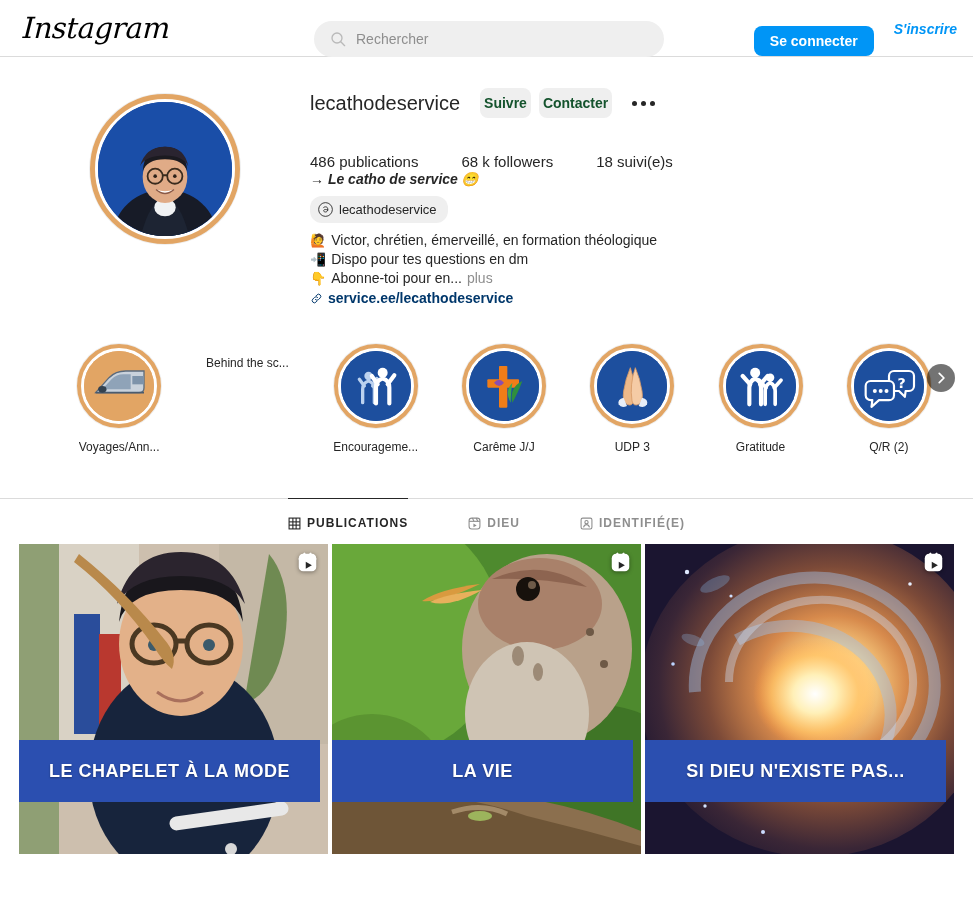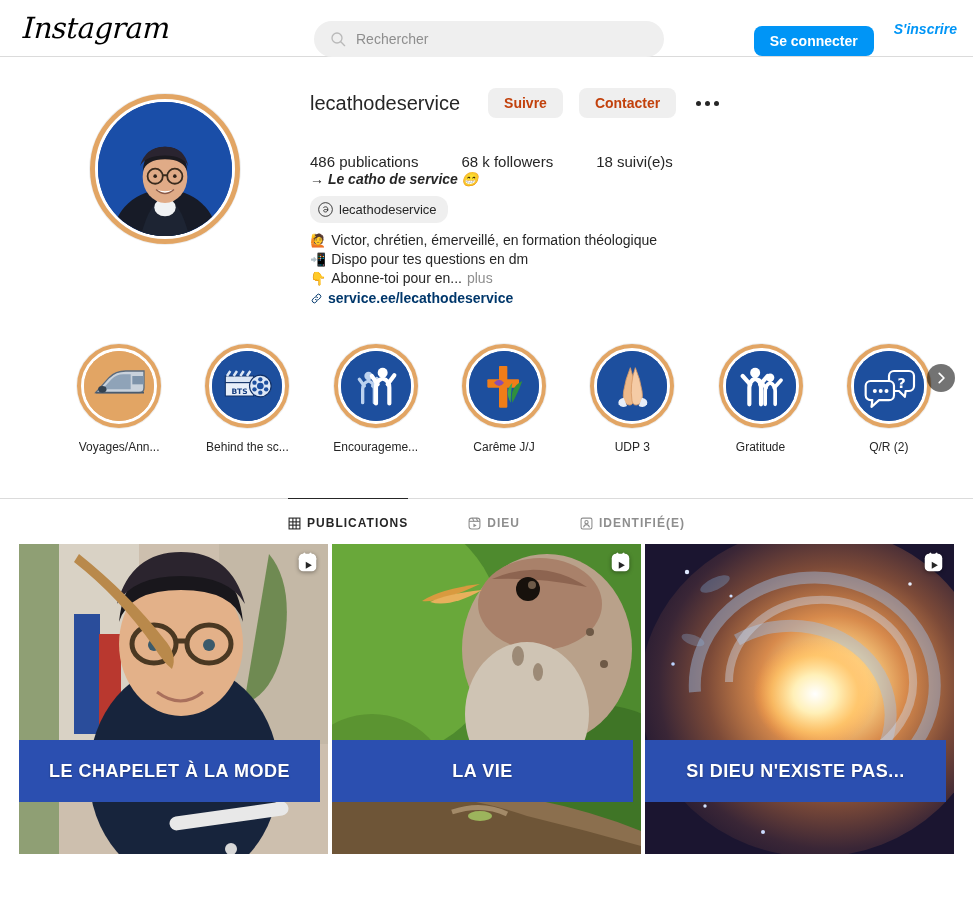--- a/index.html
+++ b/index.html
@@ -94,25 +94,24 @@
     width: 100%; height: 100%; border-radius: 50%;
     overflow: hidden; position: relative;
     background: #1a4ea8;
   }
   .avatar svg { display: block; width: 100%; height: 100%; }
 
   .info-col { flex: 1; padding-top: 0; }
   .name-row { display: flex; align-items: center; gap: 8px; height: 32px; }
   .username { font-size: 20px; font-weight: 400; color: #262626; margin-right: 12px; }
   .btn-gray {
-    background: #efefef; color: #c2410c; border: none;
+    background: #efefef; color: #14532d; border: none;
     font-size: 14px; font-weight: bold; border-radius: 8px;
-    padding: 7px 16px; cursor: pointer;
+    padding: 7px 4px; cursor: pointer;
     font-family: "Liberation Sans", sans-serif;
-    margin-left: 8px;
   }
   .dots-btn {
     background: transparent; border: none; cursor: pointer;
     display: flex; align-items: center; gap: 4px; padding: 6px 8px; margin-left: 4px;
   }
   .dots-btn span { width: 5px; height: 5px; border-radius: 50%; background: #262626; display: block; }
 
   .stats { display: flex; gap: 0; margin-top: 34px; font-size: 15px; color: #262626; }
   .stat { margin-right: 43px; }
   .stat b { font-weight: normal; }
@@ -349,39 +348,20 @@
           <rect x="58" y="30" width="14" height="10" fill="#7d93aa"></rect>
           <path d="M14 50 h58" stroke="#4a5b6e" stroke-width="2"></path>
           <ellipse cx="22" cy="46" rx="5" ry="4" fill="#33414f"></ellipse>
         </svg>
       </div>
     </div>
     <div class="hl-label">Voyages/Ann...</div>
   </div>
 
   <div class="hl">
-    <div class="hl-ring">
-      <div class="hl-cover">
-        <svg viewBox="0 0 84 84">
-          <rect width="84" height="84" fill="#1d4f9e"></rect>
-          <rect x="16" y="30" width="34" height="8" fill="#dbe6f5" stroke="#0f2f66" stroke-width="1.2"></rect>
-          <path d="M18 30 l4-6 M26 30 l4-6 M34 30 l4-6 M42 30 l4-6" stroke="#dbe6f5" stroke-width="3"></path>
-          <rect x="16" y="38" width="34" height="16" fill="#e8eff9" stroke="#0f2f66" stroke-width="1.2"></rect>
-          <text x="33" y="51" font-family="DejaVu Sans, sans-serif" font-size="9" font-weight="bold" fill="#143d80" text-anchor="middle">BTS</text>
-          <circle cx="58" cy="42" r="13" fill="#dbe6f5" stroke="#0f2f66" stroke-width="1.4"></circle>
-          <circle cx="58" cy="42" r="4" fill="#1d4f9e"></circle>
-          <circle cx="58" cy="34" r="2.6" fill="#1d4f9e"></circle>
-          <circle cx="58" cy="50" r="2.6" fill="#1d4f9e"></circle>
-          <circle cx="51" cy="38" r="2.6" fill="#1d4f9e"></circle>
-          <circle cx="65" cy="38" r="2.6" fill="#1d4f9e"></circle>
-          <circle cx="51" cy="46" r="2.6" fill="#1d4f9e"></circle>
-          <circle cx="65" cy="46" r="2.6" fill="#1d4f9e"></circle>
-        </svg>
-      </div>
-    </div>
     <div class="hl-label">Behind the sc...</div>
   </div>
 
   <div class="hl">
     <div class="hl-ring">
       <div class="hl-cover">
         <svg viewBox="0 0 84 84">
           <rect width="84" height="84" fill="#1d4f9e"></rect>
           <circle cx="33" cy="30" r="5" fill="#bcd2ef"></circle>
           <path d="M33 36 q-7 2 -7 10 l0 16 M33 36 q7 2 7 10 l0 16" stroke="#bcd2ef" stroke-width="4" fill="none" stroke-linecap="round"></path>

